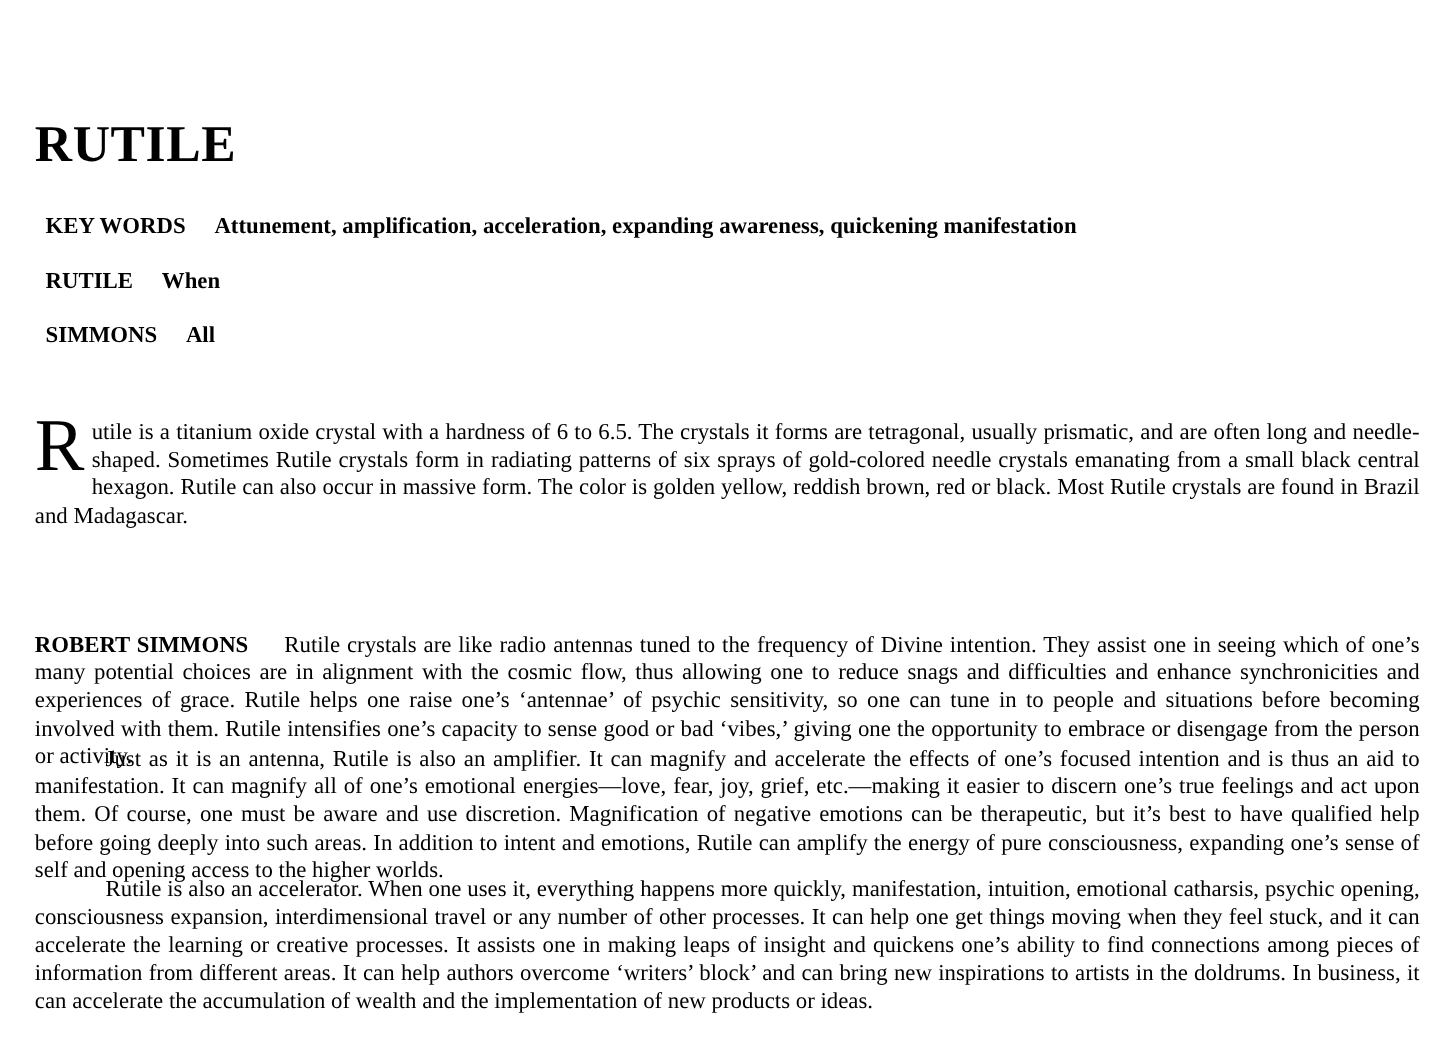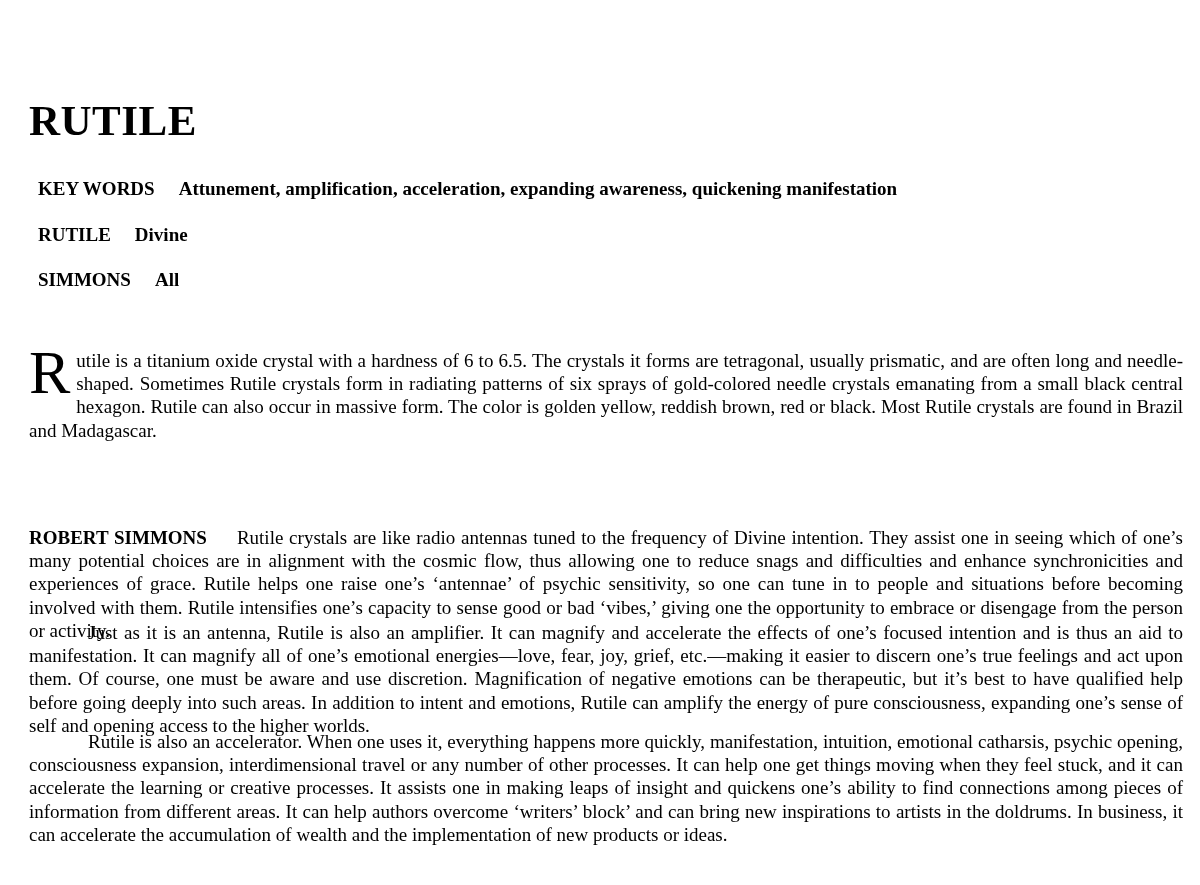--- a/index.html
+++ b/index.html
@@ -73,21 +73,21 @@
 
 <div class="page">
 
   <h1 class="title">RUTILE</h1>
 
   <div class="meta-row r1">
     <span class="meta-label">KEY WORDS</span><span class="meta-value">Attunement, amplification, acceleration, expanding awareness, quickening manifestation</span>
   </div>
 
   <div class="meta-row r2">
-    <span class="meta-label">RUTILE</span><span class="meta-value">Divine</span>
+    <span class="meta-label">RUTILE</span><span class="meta-value">When</span>
   </div>
 
   <div class="meta-row r3">
     <span class="meta-label">SIMMONS</span><span class="meta-value">All</span>
   </div>
 
   <p class="bodytext intro"><span class="dropcap">R</span><span>utile is a titanium oxide crystal with a hardness of 6 to 6.5. The crystals it forms are tetragonal, usually prismatic, and are often long and needle-shaped. Sometimes Rutile crystals form in radiating patterns of six sprays of gold-colored needle crystals emanating from a small black central hexagon. Rutile can also occur in massive form. The color is golden yellow, reddish brown, red or black. Most Rutile crystals are found in Brazil and Madagascar.</span></p>
 
   <p class="bodytext para-rs"><span class="author">ROBERT SIMMONS</span><span>Rutile crystals are like radio antennas tuned to the frequency of Divine intention. They assist one in seeing which of one’s many potential choices are in alignment with the cosmic flow, thus allowing one to reduce snags and difficulties and enhance synchronicities and experiences of grace. Rutile helps one raise one’s ‘antennae’ of psychic sensitivity, so one can tune in to people and situations before becoming involved with them. Rutile intensifies one’s capacity to sense good or bad ‘vibes,’ giving one the opportunity to embrace or disengage from the person or activity.</span></p>
 

